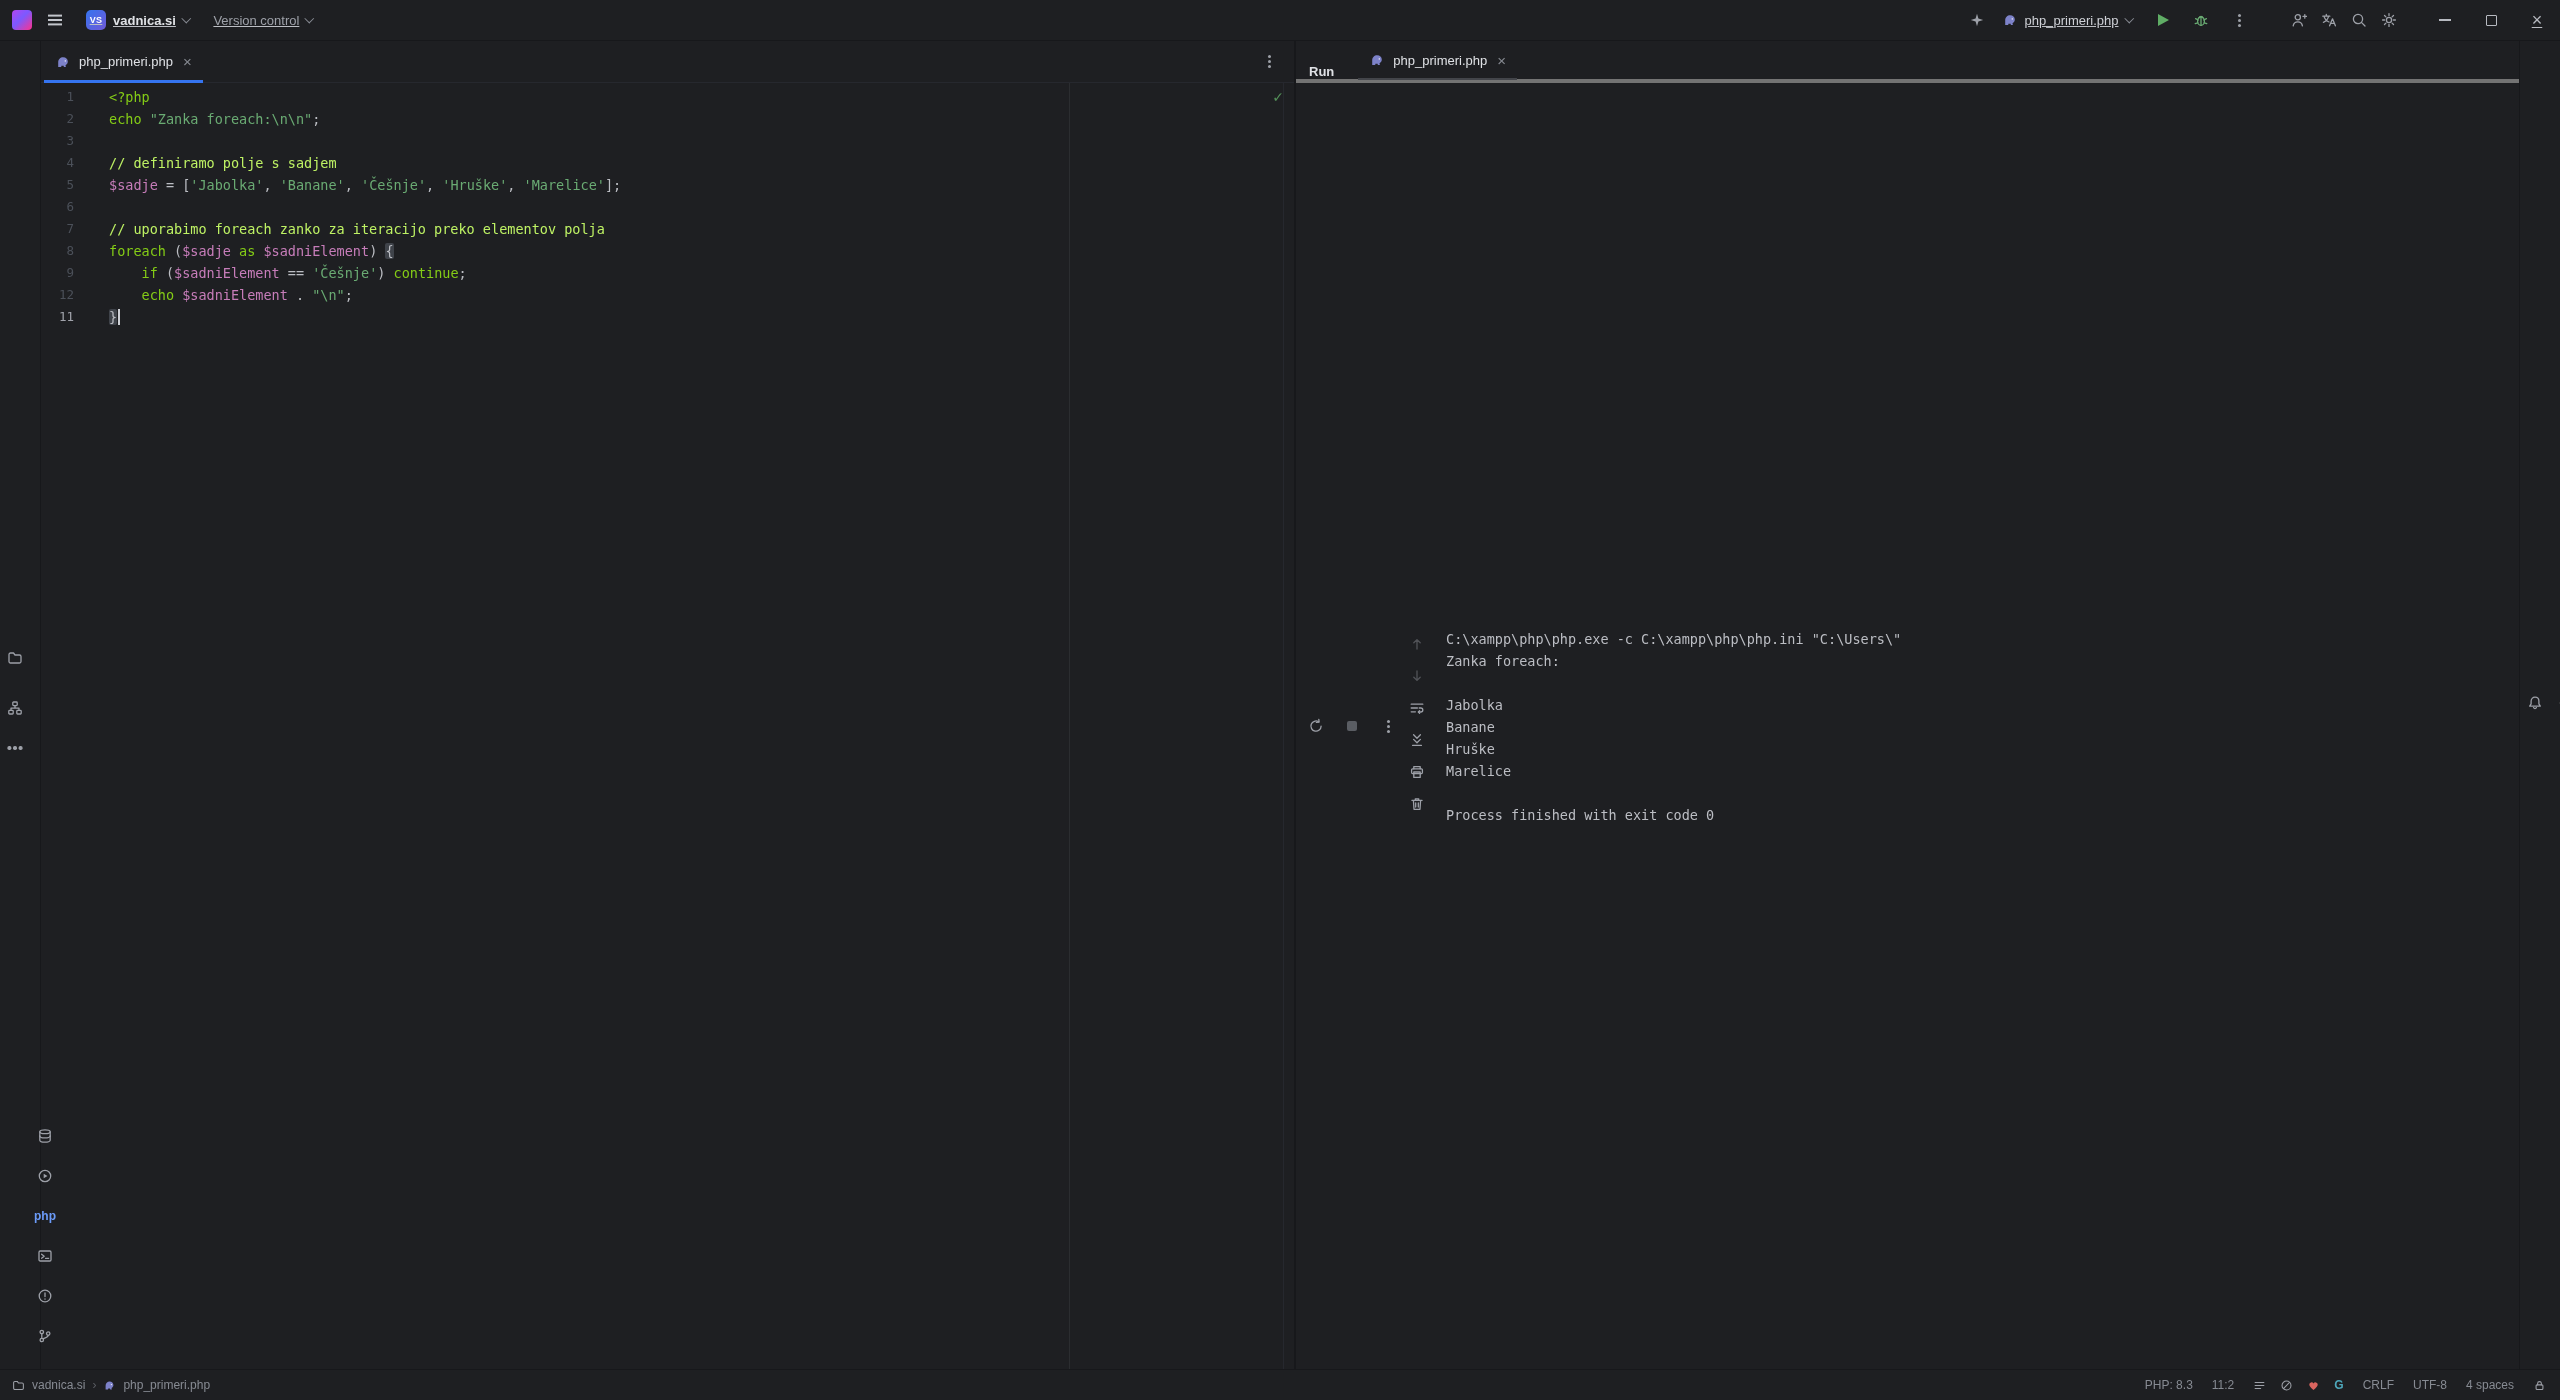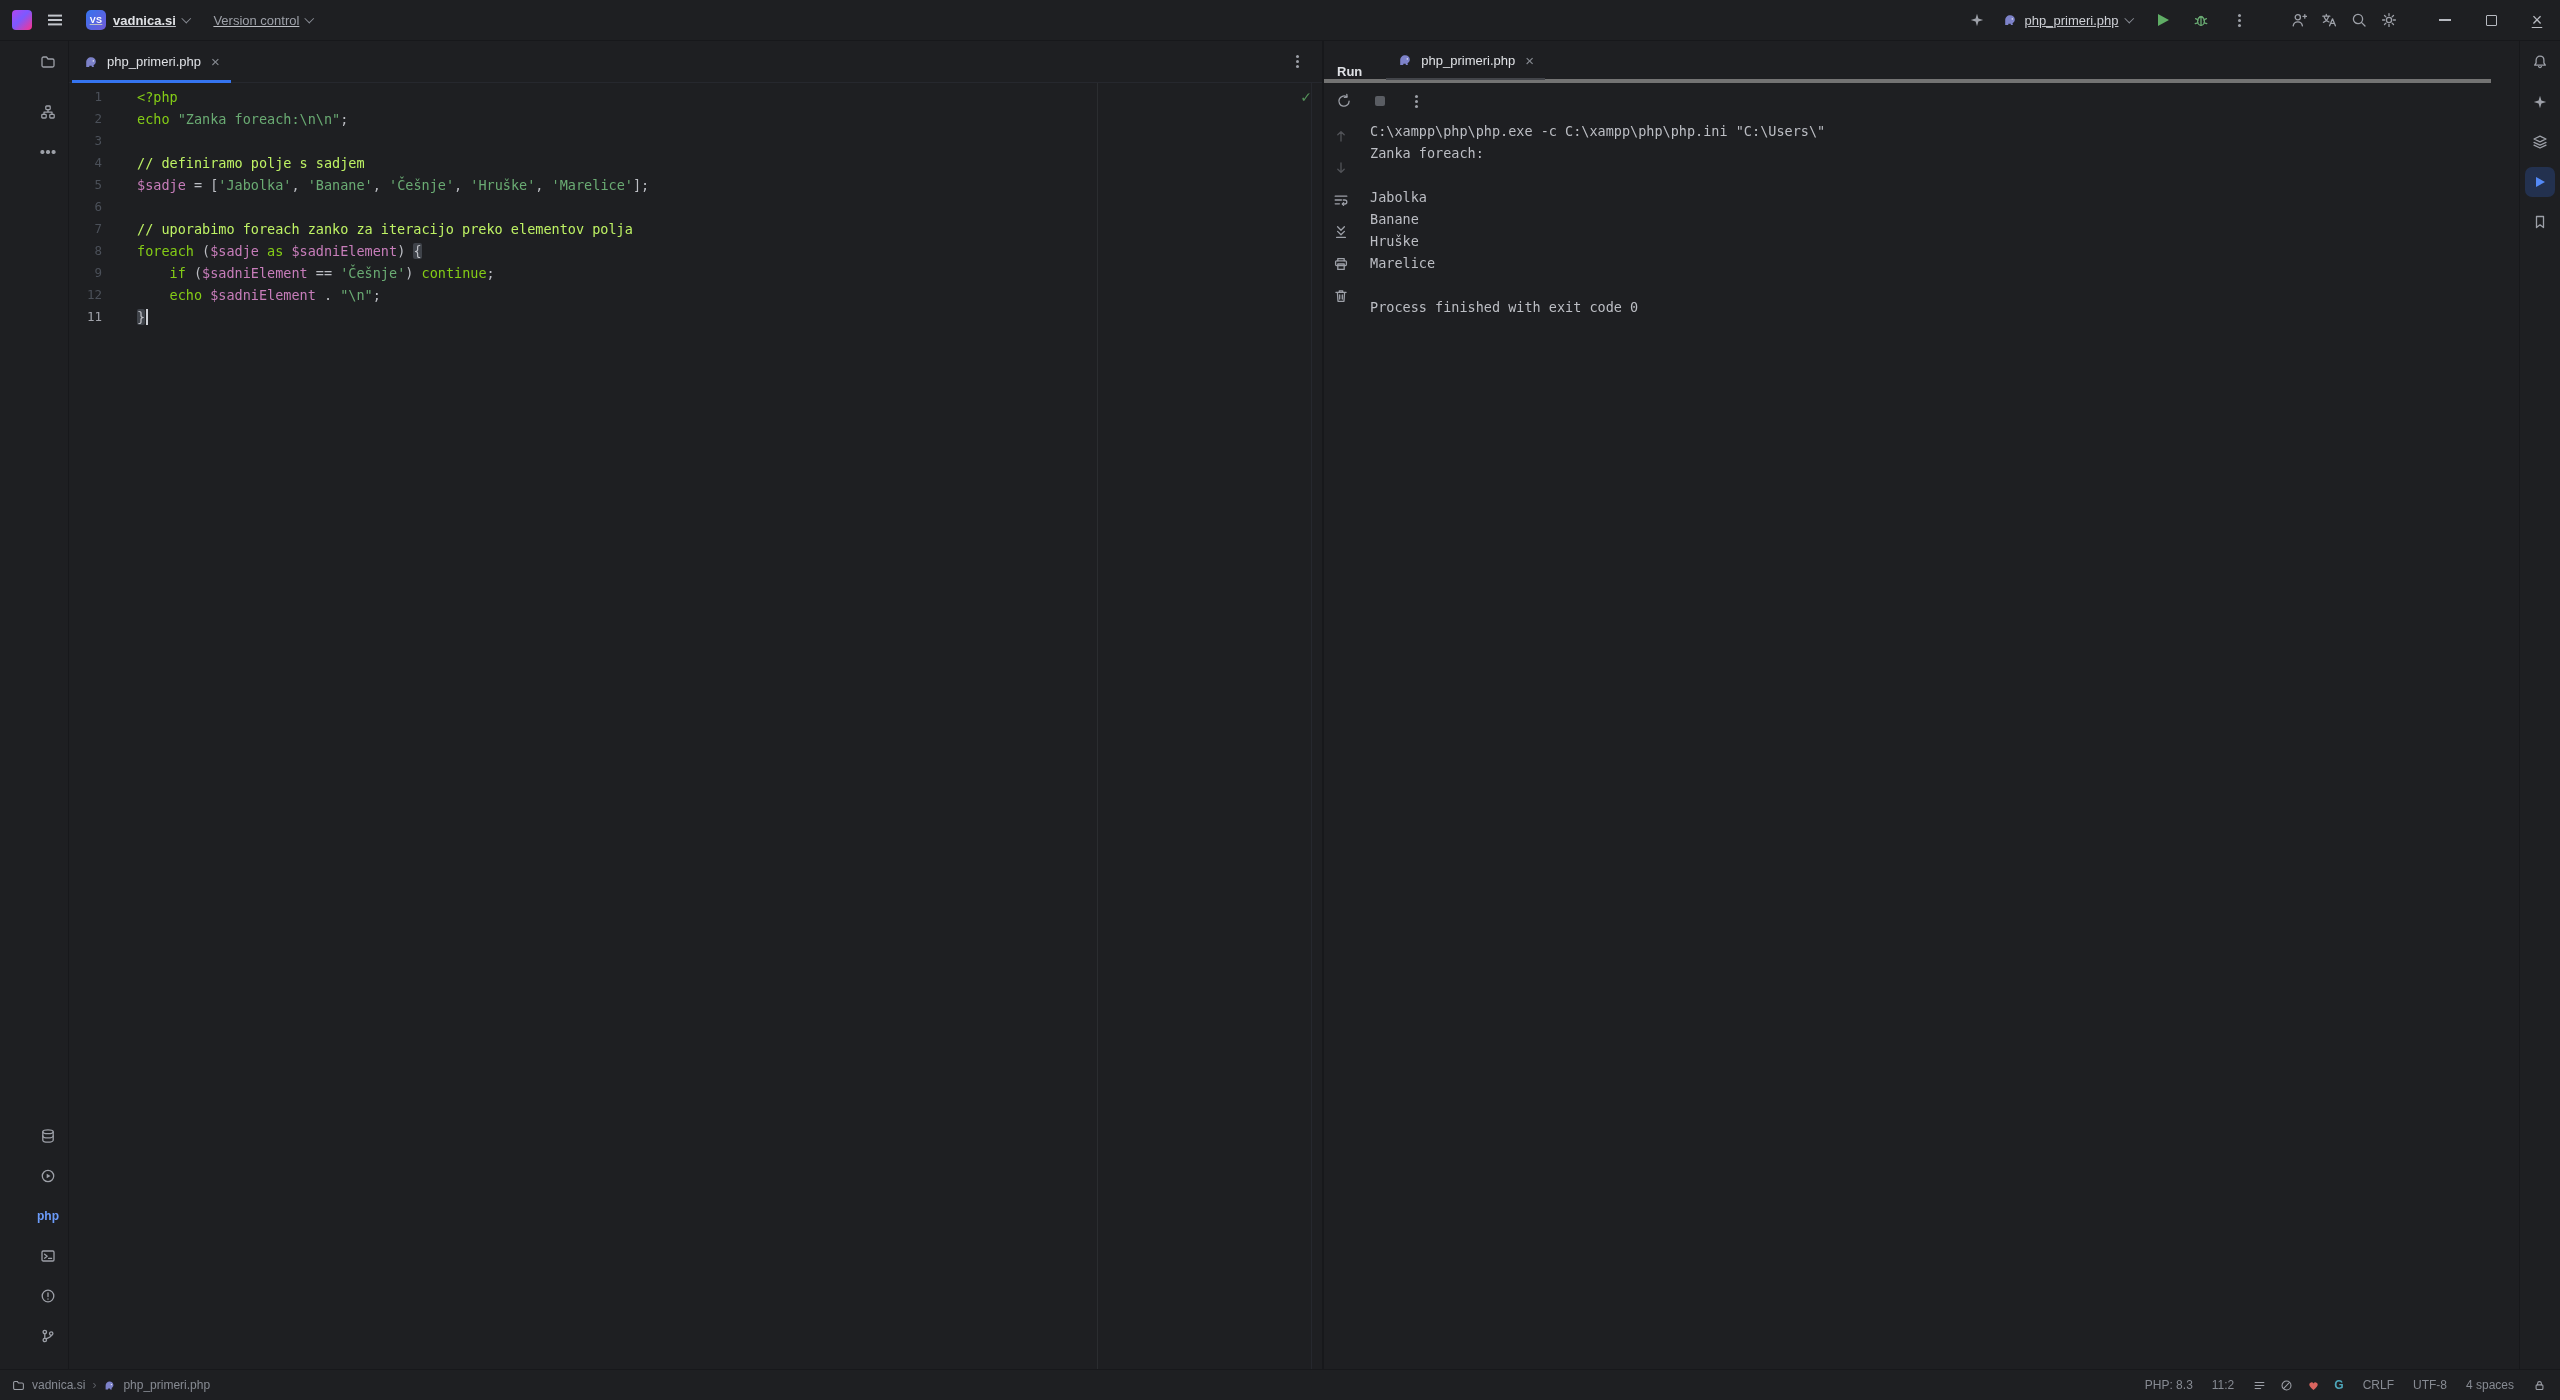--- a/index.html
+++ b/index.html
@@ -35,21 +35,21 @@
   .runconfig { margin-left:2px; }
   .runconfig .rc-label { color:#ced0d6; }
   .grp-far { margin-left:30px; display:flex; align-items:center; }
   .winbtns { margin-left:18px; display:flex; align-items:center; height:100%; }
   .winbtn { width:46px; height:41px; display:flex; align-items:center; justify-content:center; color:#b7bac1; font-size:18px; line-height:1; }
   .minline { width:12px; height:1.6px; background:#b7bac1; display:inline-block; }
   .maxbox { width:11px; height:11px; border:1.5px solid #b7bac1; border-radius:1px; display:inline-block; }
 
   
   .main { position:absolute; top:41px; left:0; width:100%; bottom:31px; display:flex; }
-  .stripe { width:41px; flex:none; display:flex; flex-direction:column; align-items:center; padding-top:6px;margin-left:28px; }
+  .stripe { width:41px; flex:none; display:flex; flex-direction:row; align-items:center; padding-top:6px; }
   .stripe.left  { border-right:1px solid #17181b; }
   .stripe.right { border-left:1px solid #17181b; }
   .stripe-top, .stripe-bottom { display:flex; flex-direction:column; align-items:center; }
   .stripe-bottom { margin-top:auto; margin-bottom:8px; }
   .stripe-btn { width:30px; height:30px; border-radius:7px; display:flex; align-items:center; justify-content:center; margin-bottom:10px; flex:none; }
   .stripe-btn.gap { margin-bottom:20px; }
   .stripe-btn.active { background:rgba(53,116,240,.22); }
   .php-text { color:#6b9bfa; font-size:12px; font-weight:700; }
 
   
@@ -74,21 +74,21 @@
   .tok-plain { color:#bcbec4; }
   .tok-brace { color:#bcbec4; background:#3f434a; border-radius:2px; }
   .caret { display:inline-block; width:2px; height:16px; background:#ced0d6; vertical-align:-3px; margin-left:1px; }
 
   
   .run-zone { flex:1; display:flex; flex-direction:column; min-width:0; }
   .run-header { height:42px; flex:none; border-bottom:4px solid #737373; display:flex; align-items:flex-end; padding-left:13px; }
   .run-title { font-weight:600; color:#dfe1e5; margin-right:24px; }
   .rtab { height:100%; display:flex; align-items:center; gap:8px; padding:0 11px; color:#dfe1e5; position:relative; }
   .rtab::after { content:""; position:absolute; left:0; right:0; bottom:-1px; height:2px; background:#43454a; }
-  .run-content { flex:1; display:flex; flex-direction:column; min-height:0; font-family:"DejaVu Sans Mono",monospace; font-size:13.5px; }
+  .run-content { flex:1; display:flex; flex-direction:row; min-height:0; font-family:"DejaVu Sans Mono",monospace; font-size:13.5px;align-items:center; }
   .run-toolbar-top { height:36px; flex:none; display:flex; align-items:center; gap:12px; padding-left:8px; }
   .run-toolbar-top .iconbtn { width:24px; height:24px; margin:0; }
   .run-body { flex:1; display:flex; min-height:0; }
   .run-side-toolbar { width:34px; flex:none; display:flex; flex-direction:column; align-items:center; gap:10px; padding-top:6px; }
   .run-side-toolbar .iconbtn { width:22px; height:22px; margin:0; }
   .console { flex:1; padding:1px 0 0 12px; }
   .console-line { height:22px; line-height:22px; white-space:pre; color:#bcbec4; }
 
   
   .statusbar { position:absolute; bottom:0; left:0; width:100%; height:31px; border-top:1px solid #17181b; display:flex; align-items:center; justify-content:space-between; padding:0 14px 0 12px; font-size:12px; color:#878b93; }

